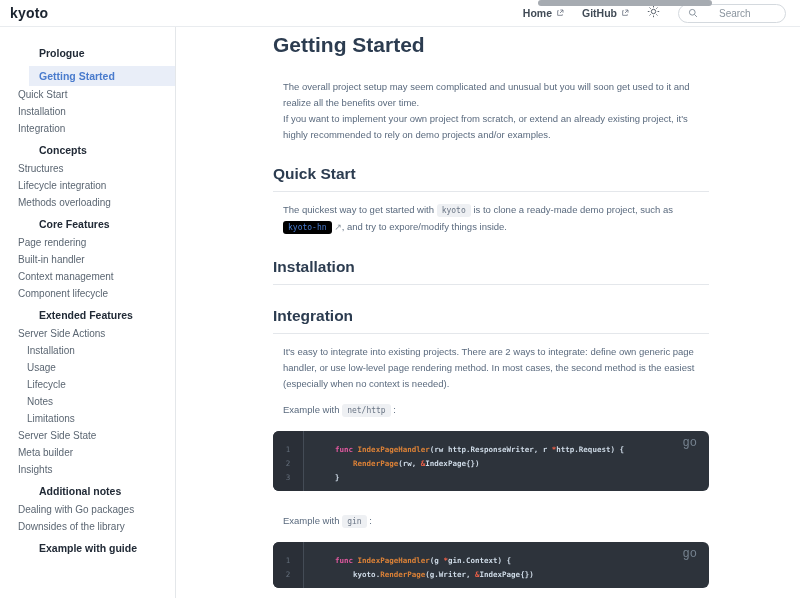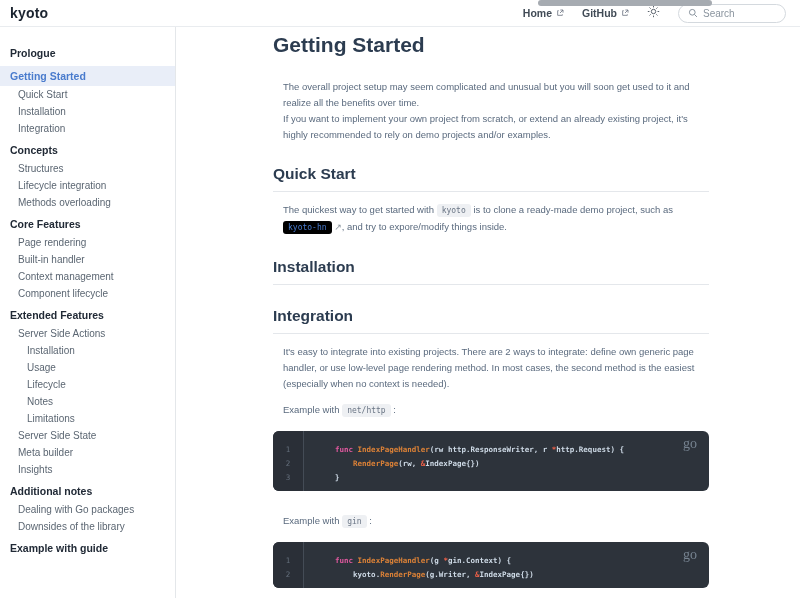--- a/index.html
+++ b/index.html
@@ -17,21 +17,21 @@
     padding: 0 14px 0 10px;
     border-bottom: 1px solid #e9ecef;
     background: #fff;
   }
   .logo { font-size: 14px; font-weight: 700; color: #1b2430; letter-spacing: .2px; }
   .hnav { display: flex; align-items: center; gap: 18px; }
   .hlink { display: flex; align-items: center; gap: 4px; font-size: 10.5px; font-weight: 600; color: #414b56; cursor: pointer; }
   .hlink svg { display: block; }
   .theme-btn { display: flex; align-items: center; cursor: pointer; }
   .searchbox {
-    display: flex; align-items: center; gap: 5px;
+    display: flex; align-items: center; gap: 21px;
     border: 1px solid #d4d9de; border-radius: 11px;
     height: 19px; width: 108px; padding: 0 9px; background: #fff;
   }
   .searchbox input {
     border: none; outline: none; background: transparent;
     font-family: "Liberation Sans", sans-serif;
     font-size: 10px; color: #57606a; width: 76px;
   }
   .searchbox input::placeholder { color: #8a949e; }
   .top-pill {
@@ -39,21 +39,21 @@
     background: #a6abb1; border-radius: 6px; z-index: 5;
   }
   
   .layout { display: flex; height: 571px; }
   .sidebar {
     width: 176px; flex-shrink: 0;
     border-right: 1px solid #e4e7ea;
     padding-top: 13px;
     overflow: hidden;
   }
-  .sb-section { font-size: 10.5px; font-weight: 700; color: #212a36; padding: 4px 12px 4px 10px; margin-top: 3px; cursor: pointer; }
+  .sb-section { font-size: 10.5px; font-weight: 700; color: #212a36; padding: 4px 12px 4px 10px; margin-top: 3px; cursor: pointer; margin-left: 29px; }
   .sb-item    { font-size: 10px; color: #5b6672; padding: 3px 12px 3px 18px; cursor: pointer; }
   .sb-sub     { font-size: 10px; color: #5b6672; padding: 3px 12px 3px 27px; cursor: pointer; }
   .sb-active  { background: #e9eef8; color: #497bcd !important; }
   
   .main { flex: 1; padding: 6px 0 0 97px; overflow: hidden; }
   .content { width: 436px; }
   .content h1 { font-size: 21px; font-weight: 700; color: #2c3c50; margin: 0 0 22px; }
   .content h2 {
     font-size: 15.5px; font-weight: 700; color: #2c3c50;
     margin: 22px 0 10px; padding-bottom: 8px;
@@ -71,21 +71,21 @@
   .codeblock {
     position: relative; background: #2d333b; border-radius: 6px;
     padding: 12px 0 6px; margin: 12px 0 22px; overflow: hidden;
   }
   .codeblock::before {
     content: ""; position: absolute; left: 0; top: 0; bottom: 0; width: 30px;
     background: #2a2f37; border-right: 1px solid #444c56;
   }
   .lang-badge {
     position: absolute; top: 5px; right: 12px;
-    color: #768390; font-size: 14px; font-family: Liberation Serif, serif;
+    color: #768390; font-size: 12px; font-family: Liberation Mono, monospace;
   }
   .code-line { display: flex; position: relative; line-height: 14px; font-family: "DejaVu Sans Mono", monospace; font-size: 7.5px; font-weight: 600; }
   .ln { width: 30px; flex-shrink: 0; text-align: center; color: #636e7b; font-weight: 400; }
   .code-text { padding-left: 12px; white-space: pre; color: #cdd9e5; margin-left: 20px; }
   .tok-kw { color: #e0589f; }
   .tok-fn { color: #dd8237; }
   .tok-op { color: #ef6048; }
   .tok-pl { color: #cdd9e5; }
 </style>
 </head>

